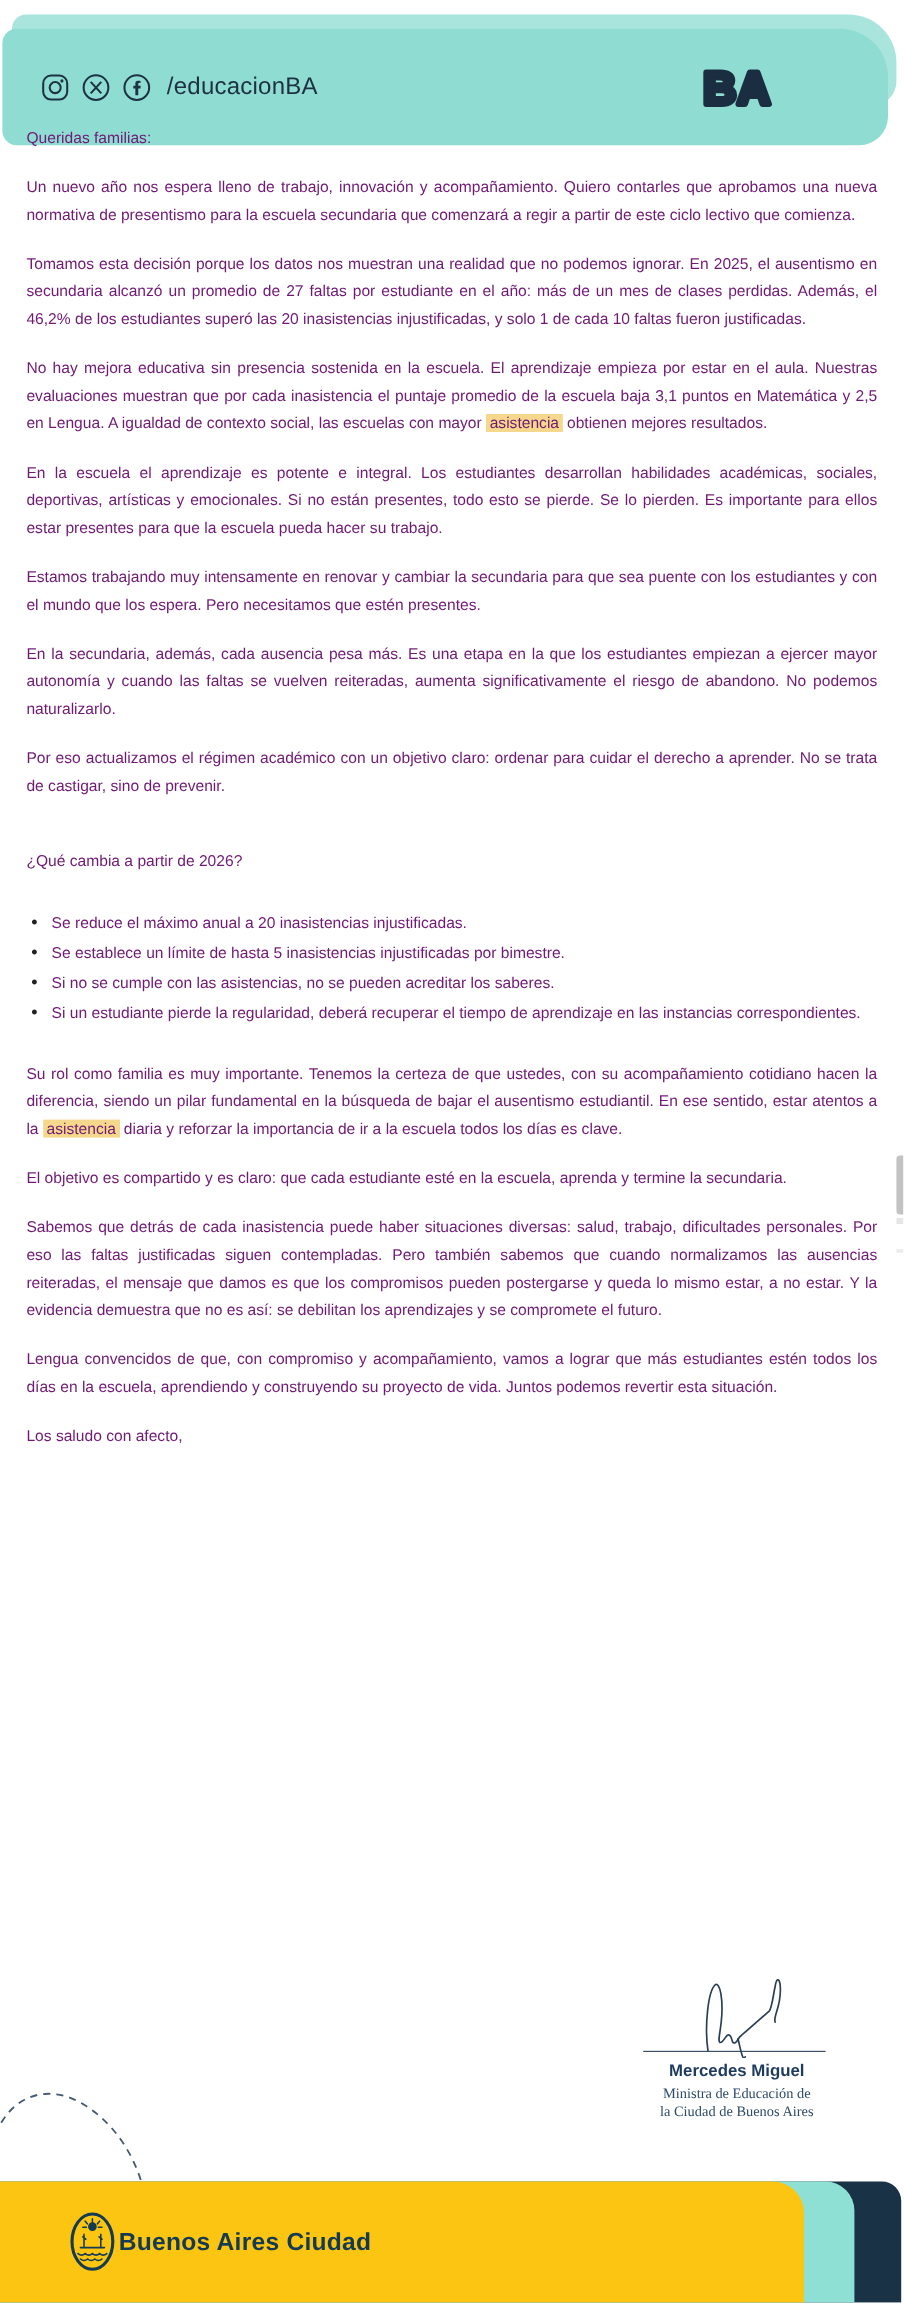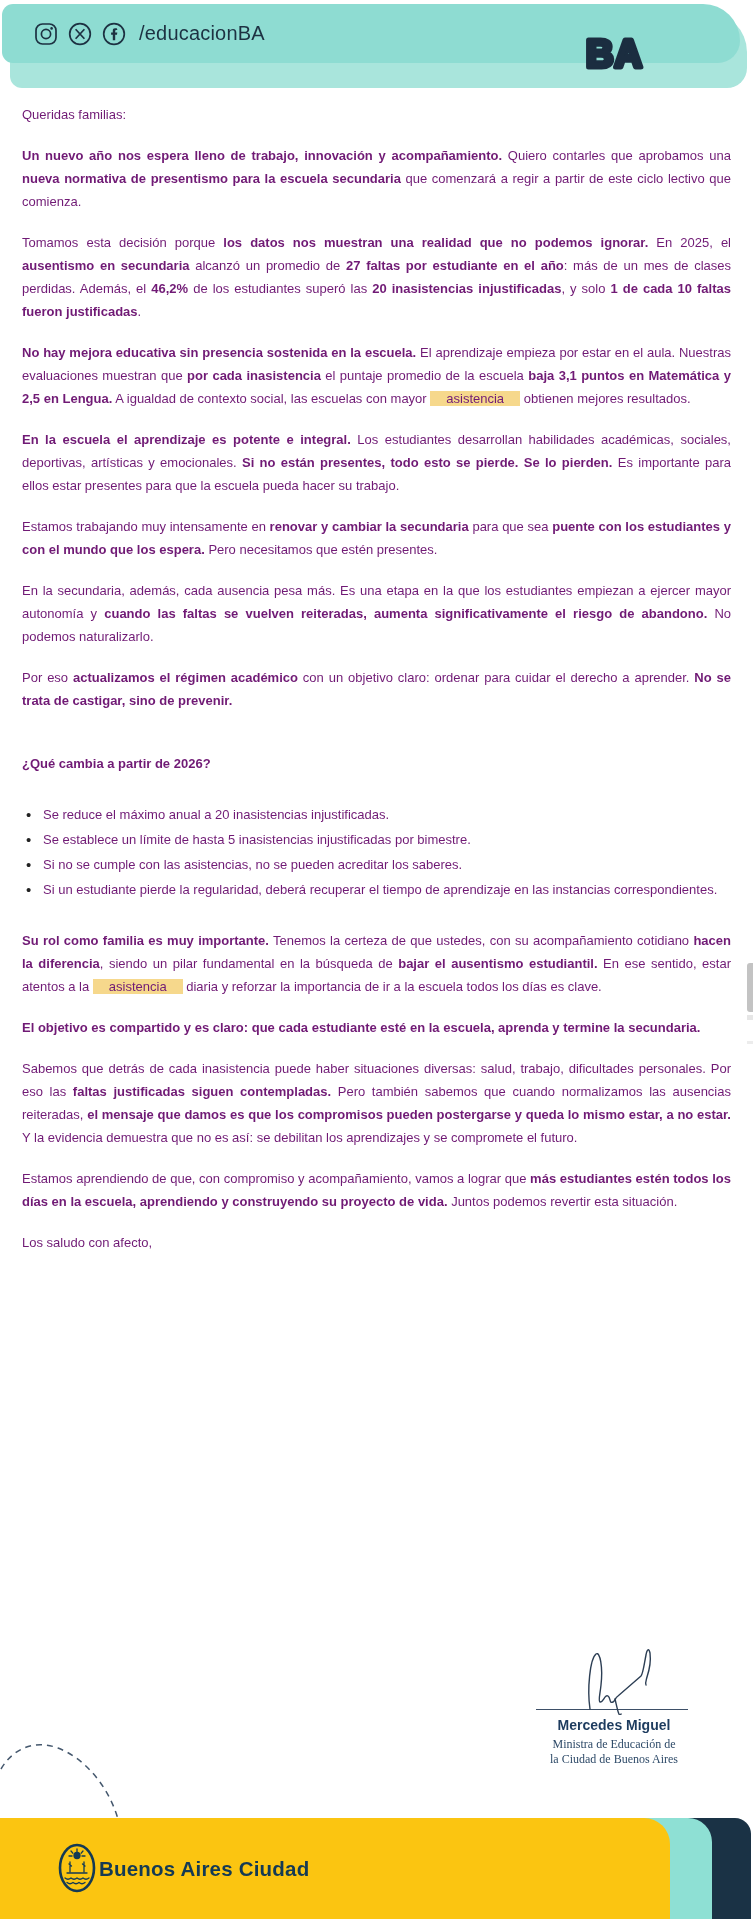--- a/index.html
+++ b/index.html
@@ -2,39 +2,39 @@
 <html><head>
 <meta charset="utf-8">
 <style>
   html,body{margin:0;padding:0;background:#ffffff;}
   .page{position:relative;width:753px;height:1919px;background:#ffffff;overflow:hidden;
         font-family:"Liberation Sans",sans-serif;}
 
   
   .header-shadow{position:absolute;left:10px;top:12px;width:737px;height:76px;
         background:#A9E5DC;border-radius:12px 40px 20px 12px;}
-  .header-bar{position:absolute;left:2px;top:4px;width:738px;height:59px;
+  .header-bar{position:absolute;left:2px;top:24px;width:738px;height:97px;
         background:#8EDCD2;border-radius:12px 40px 24px 12px;}
   .header-inner{position:absolute;left:31px;top:0;height:100%;display:flex;align-items:center;gap:8px;}
   .soc{width:26px;height:26px;display:block;}
   .handle{font-size:20px;color:#1D3142;margin-left:4px;letter-spacing:.2px;}
   .ba-logo{position:absolute;right:70px;top:22px;width:90px;height:52px;}
 
   
   .sb-thumb{position:absolute;right:0;top:963px;width:6px;height:49px;background:#C3C3C3;border-radius:3px 0 0 3px;}
   .sb-mark1{position:absolute;right:0;top:1015px;width:6px;height:5px;background:#E6E6E6;}
   .sb-mark2{position:absolute;right:0;top:1041px;width:6px;height:3px;background:#ECECEC;}
 
   
   .letter-body{position:absolute;left:22px;top:103px;width:709px;color:#701a75;
         font-size:13px;line-height:23px;text-align:justify;}
   .letter-body p{margin:0 0 18px;}
   .letter-body p.heading{margin-top:40px;}
-  .b{font-weight:bold;}
-  .hl{background:#F6D88C;padding:0 16px;}
+  .b{font-weight:normal;}
+  .hl{background:#F6D88C;padding:0 3px;}
   .letter-body ul{margin:28px 0;padding:0 0 0 17px;list-style:none;text-align:left;}
   .letter-body li{position:relative;padding-left:4px;margin-bottom:2px;}
   .letter-body li::before{content:"\2022";position:absolute;left:-13px;top:0;font-size:15px;color:#222;}
 
   
   .signature{position:absolute;left:536px;top:1645px;width:156px;text-align:center;}
   .sig-squiggle{display:block;margin:0 0 -6px 48px;}
   .sig-line{border:none;border-top:1.6px solid #3E5068;margin:0 0 7px;width:152px;}
   .sig-name{font-weight:bold;font-size:14px;color:#1D3B5E;}
   .sig-title{font-size:12px;line-height:15px;color:#2E4A68;margin-top:4px;font-family:Liberation Serif, serif;}
@@ -100,21 +100,21 @@
       <p class="heading"><span class="b">¿Qué cambia a partir de 2026?</span></p>
       <ul>
         <li>Se reduce el máximo anual a 20 inasistencias injustificadas.</li>
         <li>Se establece un límite de hasta 5 inasistencias injustificadas por bimestre.</li>
         <li>Si no se cumple con las asistencias, no se pueden acreditar los saberes.</li>
         <li>Si un estudiante pierde la regularidad, deberá recuperar el tiempo de aprendizaje en las instancias correspondientes.</li>
       </ul>
       <p><span class="b">Su rol como familia es muy importante.</span><span> Tenemos la certeza de que ustedes, con su acompañamiento cotidiano </span><span class="b">hacen la diferencia</span><span>, siendo un pilar fundamental en la búsqueda de </span><span class="b">bajar el ausentismo estudiantil.</span><span> En ese sentido, estar atentos a la </span><span class="hl">asistencia</span><span> diaria y reforzar la importancia de ir a la escuela todos los días es clave.</span></p>
       <p><span class="b">El objetivo es compartido y es claro: que cada estudiante esté en la escuela, aprenda y termine la secundaria.</span></p>
       <p><span>Sabemos que detrás de cada inasistencia puede haber situaciones diversas: salud, trabajo, dificultades personales. Por eso las </span><span class="b">faltas justificadas siguen contempladas.</span><span> Pero también sabemos que cuando normalizamos las ausencias reiteradas, </span><span class="b">el mensaje que damos es que los compromisos pueden postergarse y queda lo mismo estar, a no estar.</span><span> Y la evidencia demuestra que no es así: se debilitan los aprendizajes y se compromete el futuro.</span></p>
-      <p><span>Estamos aprendiendo de que, con compromiso y acompañamiento, vamos a lograr que </span><span class="b">más estudiantes estén todos los días en la escuela, aprendiendo y construyendo su proyecto de vida.</span><span> Juntos podemos revertir esta situación.</span></p>
+      <p><span>Lengua convencidos de que, con compromiso y acompañamiento, vamos a lograr que </span><span class="b">más estudiantes estén todos los días en la escuela, aprendiendo y construyendo su proyecto de vida.</span><span> Juntos podemos revertir esta situación.</span></p>
       <p><span>Los saludo con afecto,</span></p>
     </div>
 
   <div class="signature">
     <svg class="sig-squiggle" width="78" height="70" viewBox="0 0 78 70">
       <g fill="none" stroke="#2C3E54" stroke-width="1.4" stroke-linecap="round">
         <path d="M6,64 C3,44 6,14 12,9 C16,6 19,22 17,40 C16,50 14,56 16,57 C19,58 21,49 24,51 C27,53 25,59 29,57 C31,56 31,53 34,51 L57,31 C59,29 60,20 62,10 C63,4 65,3 66,8 C67,16 65,26 63,32 C62,36 61,38 62,40"></path>
         <path d="M31,54 C33,62 35,74 37,69"></path>
       </g>
     </svg>

